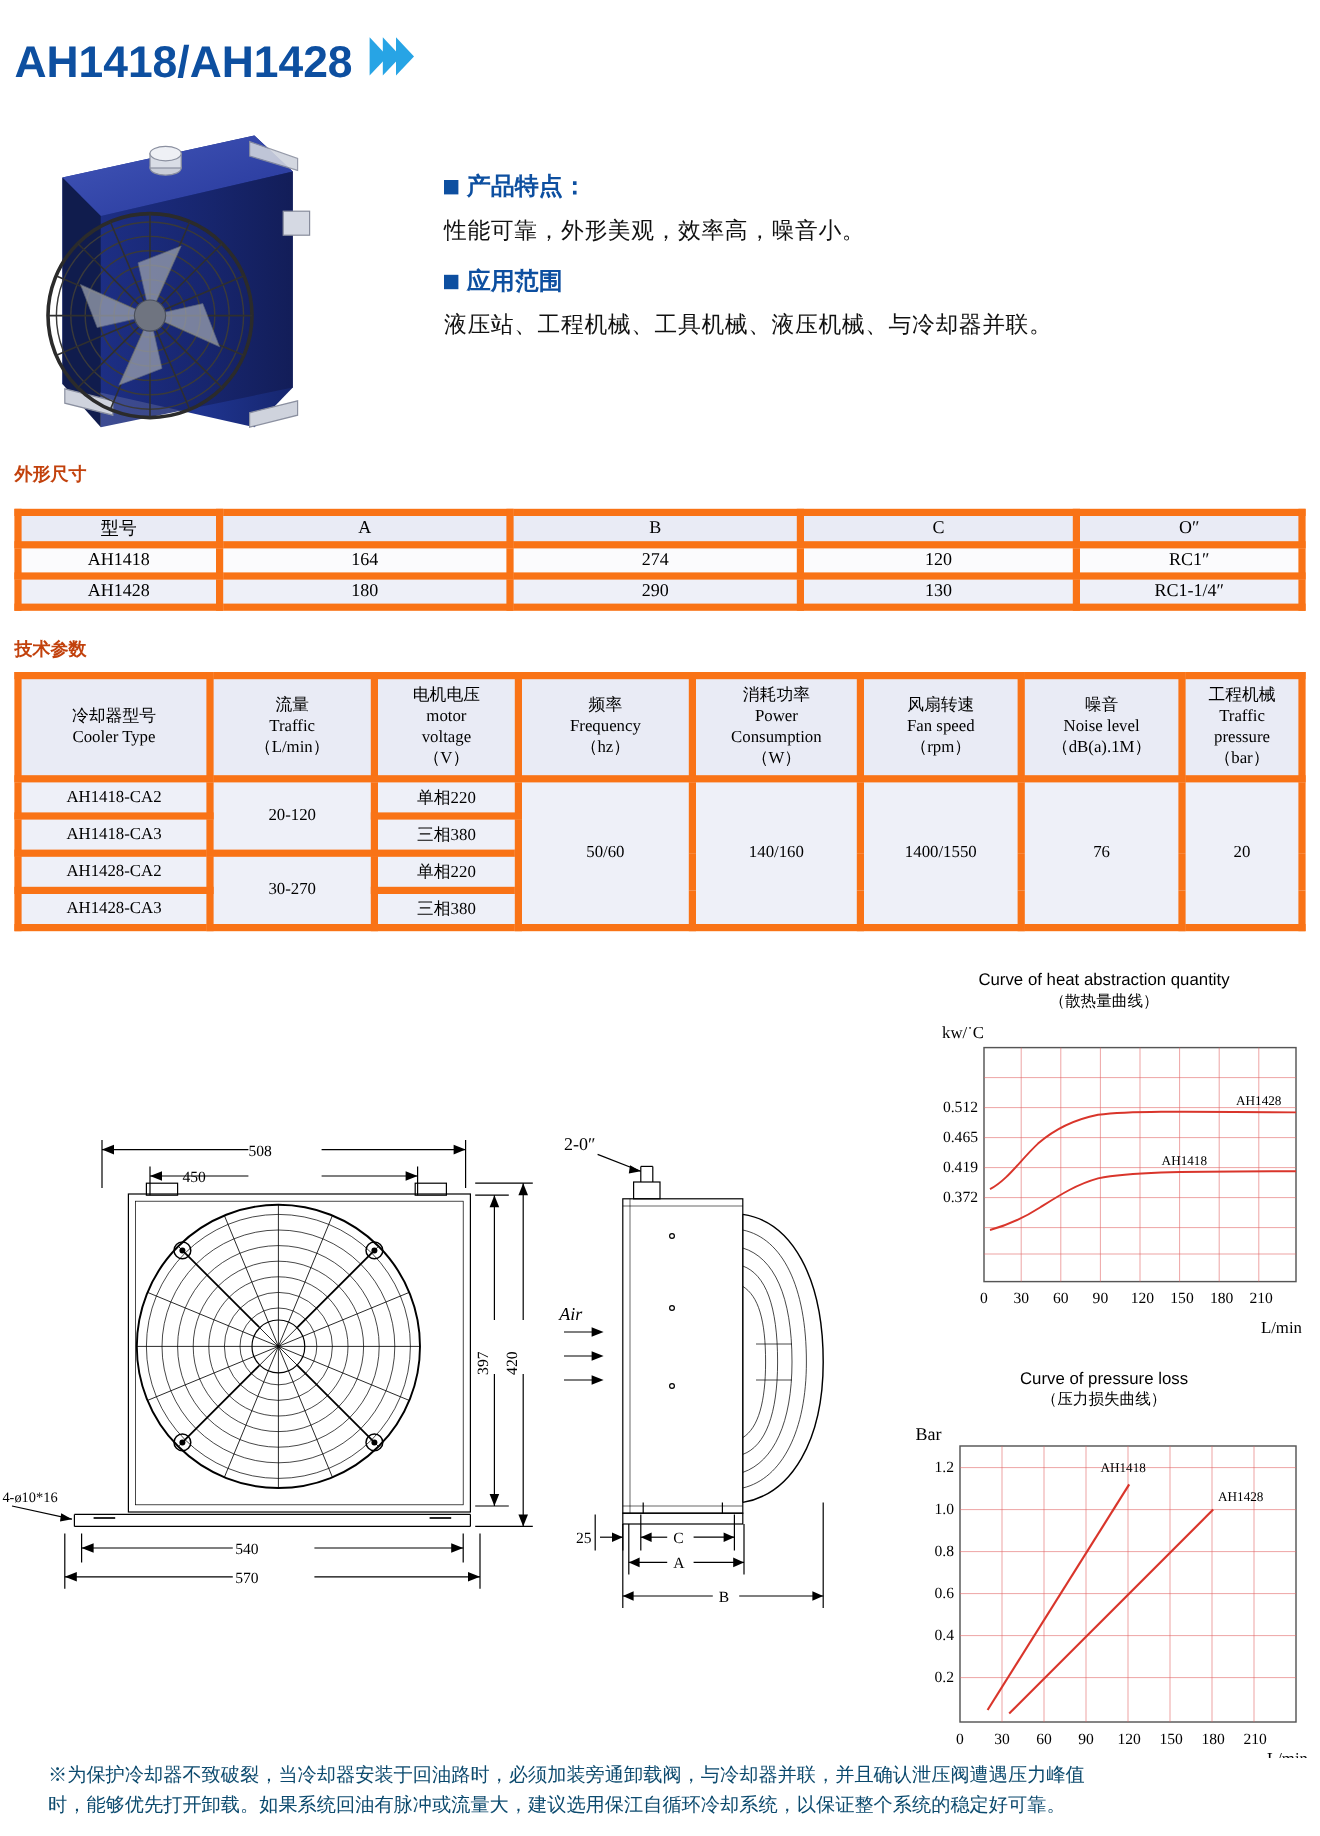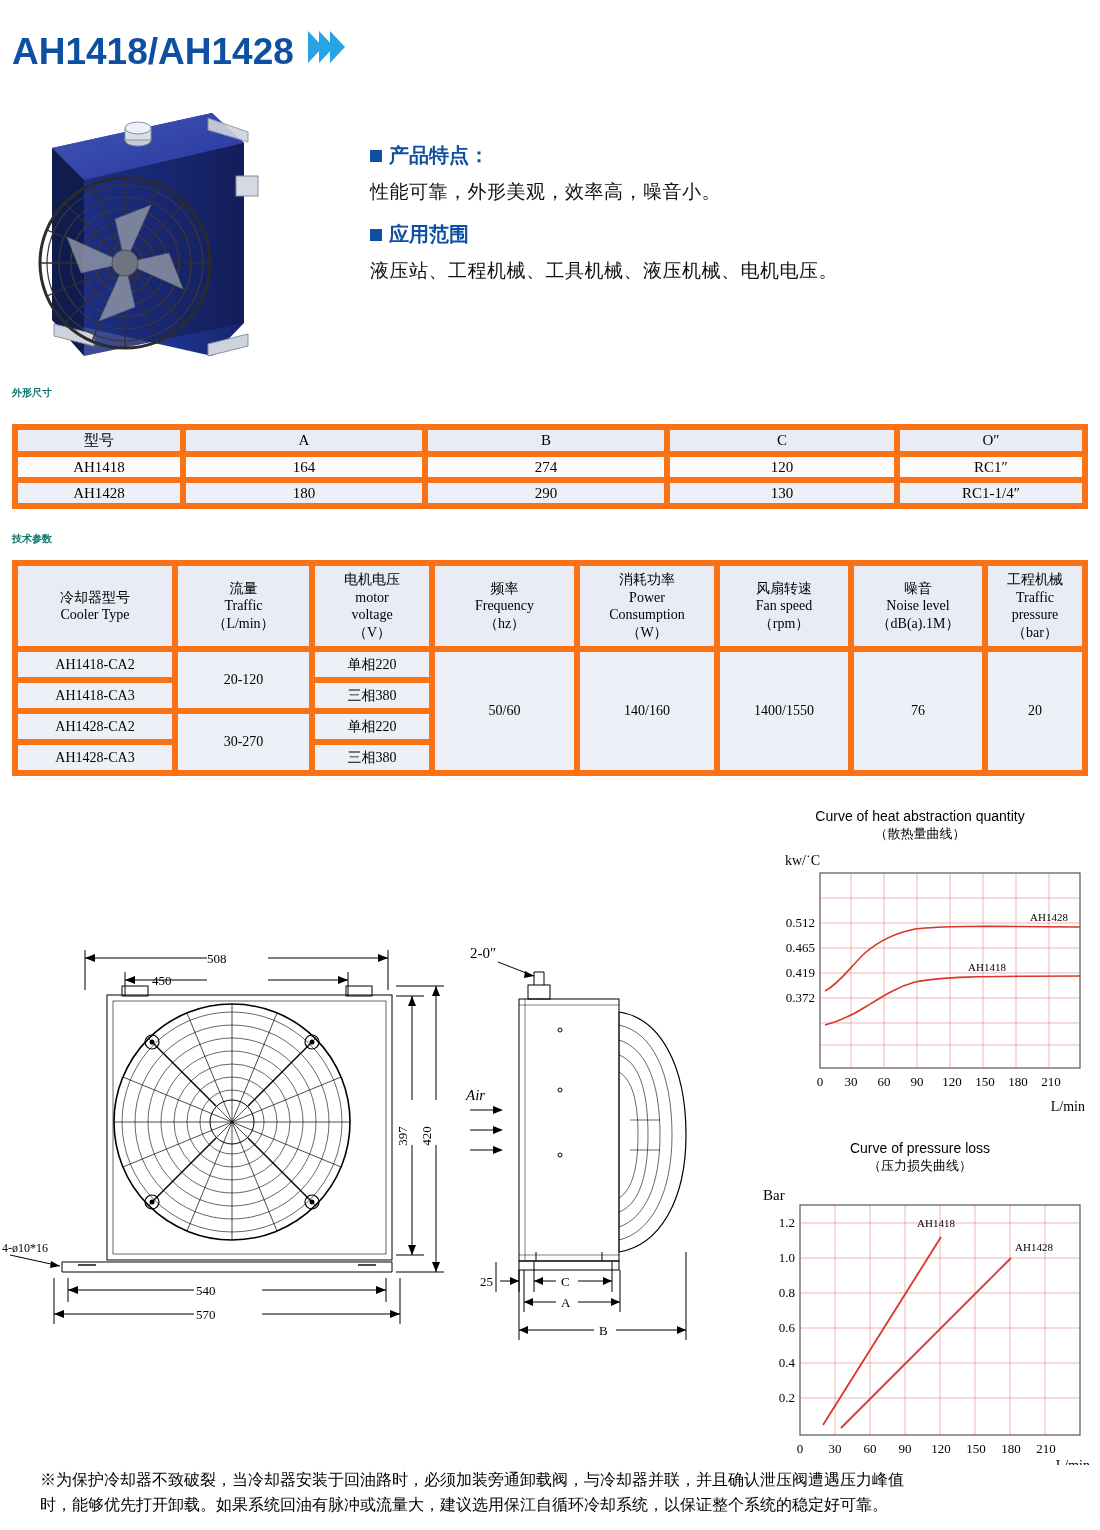--- a/index.html
+++ b/index.html
@@ -30,21 +30,21 @@
   .feat-head {
     font-family:"Liberation Sans", sans-serif;
     font-weight:bold; font-size:20px; color:#0d4fa0; margin-bottom:10px;
   }
   .feat-head .sq { display:inline-block; width:12px; height:12px; background:#0d4fa0; margin-right:7px; }
   .feat-body { font-size:19px; color:#111; margin-bottom:16px; letter-spacing:0.5px; }
 
   
   .sec-title {
     position:absolute; font-family:"Liberation Sans", sans-serif;
-    font-weight:bold; font-size:10px; color:#0f766e;
+    font-weight:bold; font-size:15px; color:#c2410c;
   }
   #sec-dim { left:12px; top:386px; }
   #sec-tech { left:12px; top:532px; }
 
   
   table { border-collapse:collapse; position:absolute; }
   table td, table th { border:6px solid #f97316; text-align:center; vertical-align:middle; }
 
   #dim-table { left:12px; top:424px; width:1076px; }
   #dim-table th { background:#e9ebf5; font-size:15px; font-weight:normal; height:26px; }
@@ -62,21 +62,21 @@
   
   .chart-box { position:absolute; }
   #chart1 { left:745px; top:808px; width:350px; height:330px; }
   #chart2 { left:745px; top:1140px; width:350px; height:330px; }
   .chart-title { text-align:center; font-family:"Liberation Sans", sans-serif; font-size:14px; }
   .chart-sub { text-align:center; font-size:13px; margin-top:1px; }
 
   
   .footnote {
     position:absolute; left:40px; top:1468px; width:1030px;
-    font-size:16px; line-height:1.55; color:#000000;
+    font-size:16px; line-height:1.55; color:#0c4a6e;
   }
 </style>
 </head>
 <body>
 
 <div class="page">
 
   <div class="title-row">
     <div class="title-text">AH1418/AH1428</div>
     <div class="chevrons">
@@ -150,21 +150,21 @@
   </div>
 
   <div class="features">
     <div class="feat-head">
       <span class="sq"></span><span>产品特点：</span>
     </div>
     <div class="feat-body">性能可靠，外形美观，效率高，噪音小。</div>
     <div class="feat-head">
       <span class="sq"></span><span>应用范围</span>
     </div>
-    <div class="feat-body">液压站、工程机械、工具机械、液压机械、电机电压。</div>
+    <div class="feat-body">液压站、工程机械、工具机械、液压机械、与冷却器并联。</div>
   </div>
 
   <div class="sec-title" id="sec-dim">外形尺寸</div>
 
   <table id="dim-table">
     <tbody>
         <tr>
       <th style="width:168px">型号</th>
       <th style="width:242px">A</th>
       <th style="width:242px">B</th>

